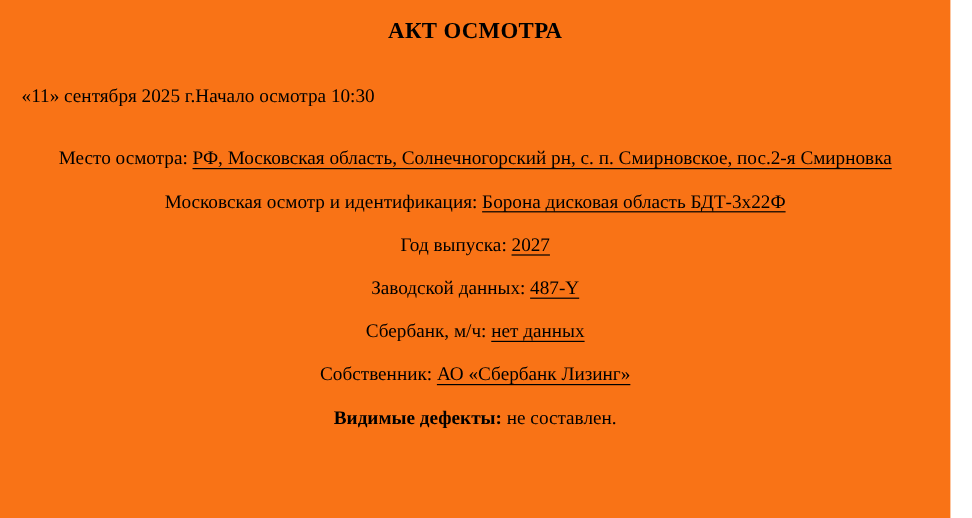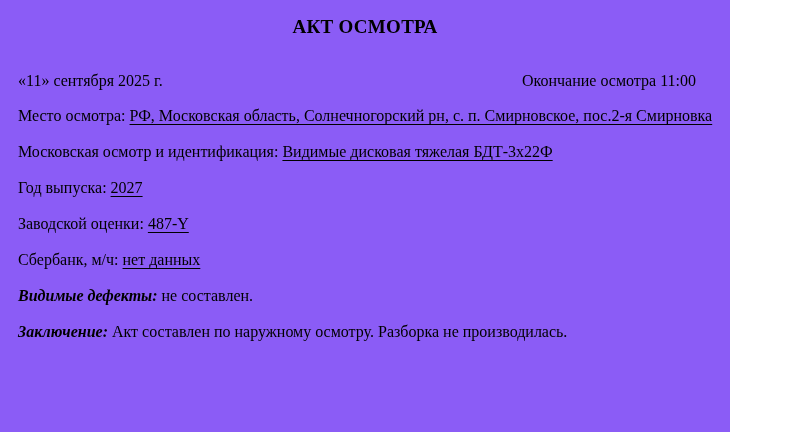--- a/index.html
+++ b/index.html
@@ -2,106 +2,106 @@
 <html><head>
 <meta charset="utf-8">
 <style>
   html, body {
     margin: 0;
     padding: 0;
     background: #ffffff;
   }
   .page {
     position: relative;
-    width: 730px;
+    width: 792px;
     height: 432px;
-    background: #8b5cf6;
+    background: #f97316;
     color: #000000;
     font-family: "Liberation Serif", "DejaVu Serif", serif;
     font-size: 16px;
     overflow: hidden;
   }
   .doc-title {
     margin: 15px 0 0 0;
     text-align: center;
     font-size: 19px;
     font-weight: bold;
     line-height: 24px;
     letter-spacing: 0.3px;
   }
   .header-row {
     display: flex;
-    justify-content: space-between;
     align-items: baseline;
     margin-top: 32px;
     padding: 0 34px 0 18px;
     line-height: 20px;
   }
   .fields {
-    margin-top: 15px;
+    margin-top: 32px;
     padding: 0 18px;
+    text-align: center;
   }
   .field-row {
     margin: 0 0 16px 0;
     line-height: 20px;
     white-space: nowrap;
   }
   .label { font-weight: normal; }
-  .label.bold { font-weight: bold; font-style: italic; }
+  .label.bold { font-weight: bold; }
   .value.underlined {
     text-decoration: underline;
     text-underline-offset: 3px;
     text-decoration-thickness: 1px;
   }
 </style>
 </head>
 <body>
 
 <div class="page">
 
   <h1 class="doc-title">АКТ ОСМОТРА</h1>
 
   <div class="header-row">
     <span>«11» сентября 2025 г.</span>
-    <span>Окончание осмотра 11:00</span>
+    <span>Начало осмотра 10:30</span>
   </div>
 
   <div class="fields">
 
     <p class="field-row">
       <span class="label">Место осмотра:</span>
       <span class="value underlined">РФ, Московская область, Солнечногорский рн, с. п. Смирновское, пос.2-я Смирновка</span>
     </p>
 
     <p class="field-row">
       <span class="label">Московская осмотр и идентификация:</span>
-      <span class="value underlined">Видимые дисковая тяжелая БДТ-3х22Ф</span>
+      <span class="value underlined">Борона дисковая область БДТ-3х22Ф</span>
     </p>
 
     <p class="field-row">
       <span class="label">Год выпуска:</span>
       <span class="value underlined">2027</span>
     </p>
 
     <p class="field-row">
-      <span class="label">Заводской оценки:</span>
+      <span class="label">Заводской данных:</span>
       <span class="value underlined">487-Y</span>
     </p>
 
     <p class="field-row">
       <span class="label">Сбербанк, м/ч:</span>
       <span class="value underlined">нет данных</span>
     </p>
 
+    <p class="field-row">
+      <span class="label">Собственник:</span>
+      <span class="value underlined">АО «Сбербанк Лизинг»</span>
+    </p>
 
     <p class="field-row">
       <span class="label bold">Видимые дефекты:</span>
       <span class="value">не составлен.</span>
     </p>
 
 
-    <p class="field-row">
-      <span class="label bold">Заключение:</span>
-      <span class="value">Акт составлен по наружному осмотру. Разборка не производилась.</span>
-    </p>
 
   </div>
 </div>
 
 </body></html>

